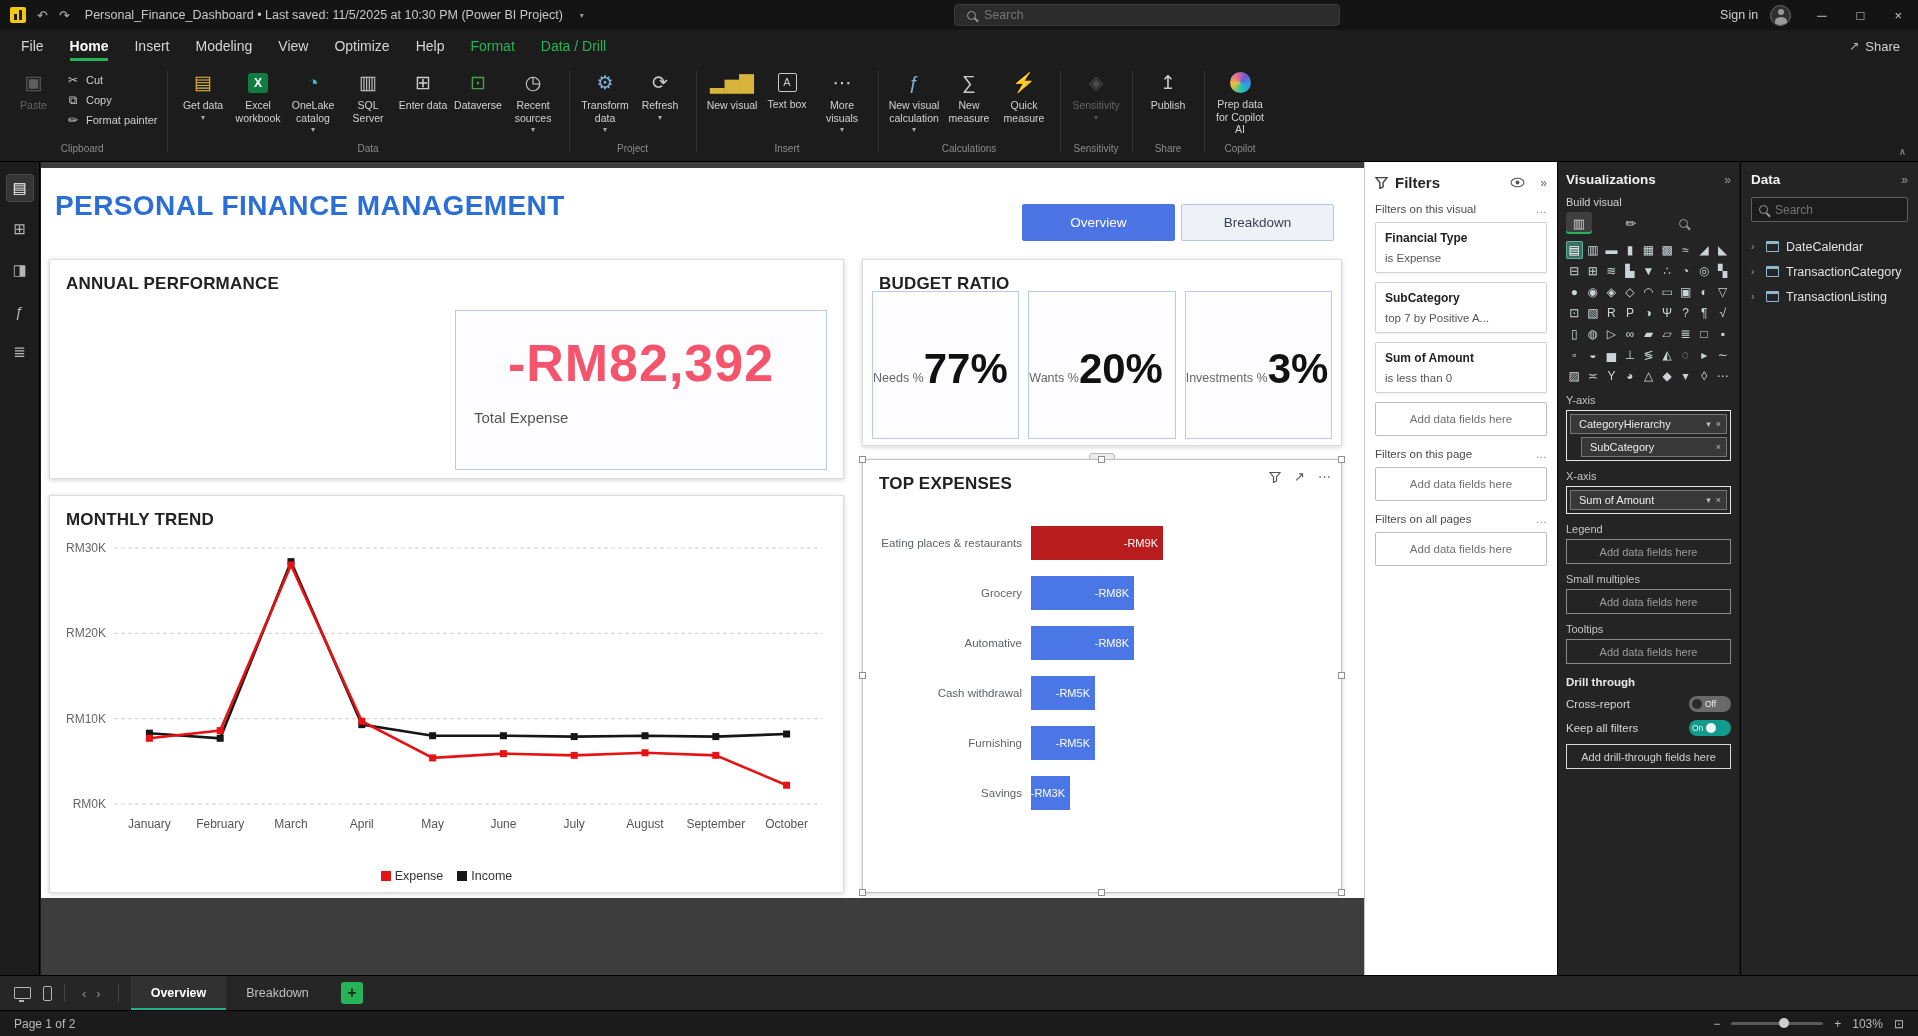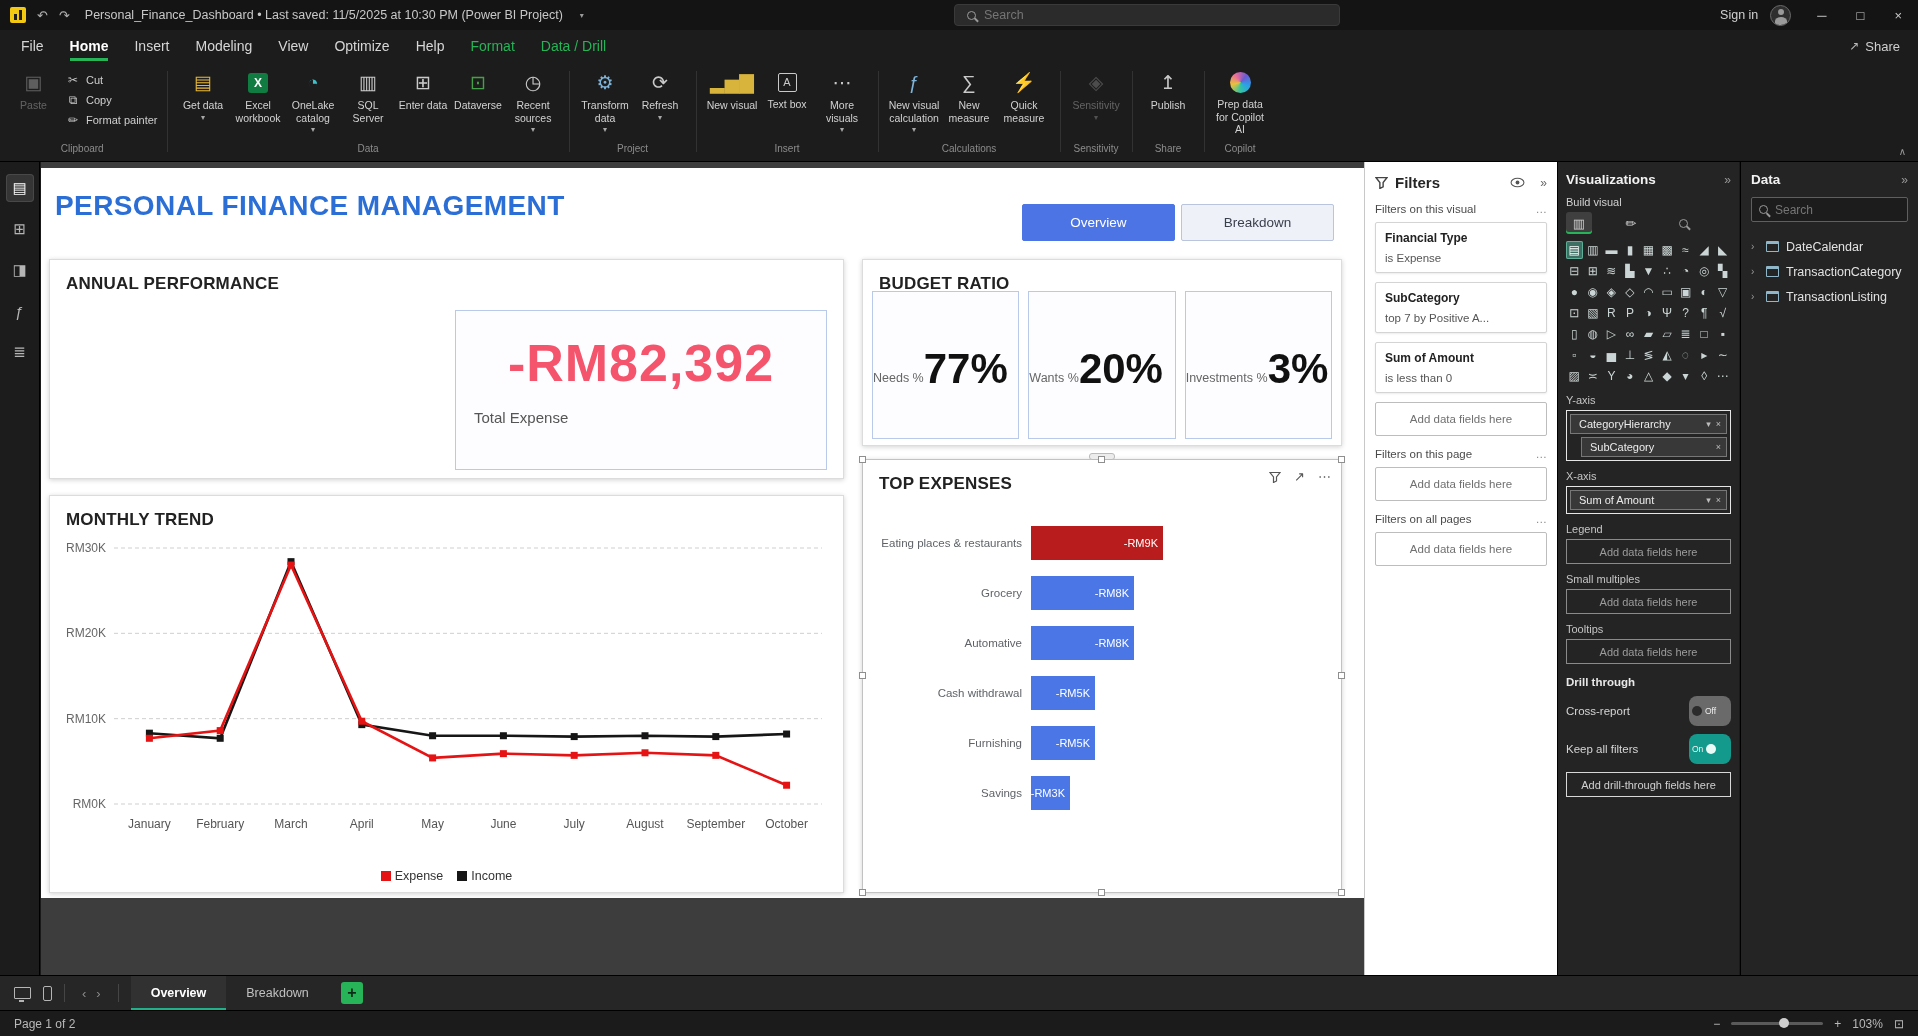--- a/index.html
+++ b/index.html
@@ -166,21 +166,21 @@
     padding:0 5px 0 8px; font-size:11px; color:#ececec; }
   .pill.indent { margin-left:11px; }
   .pill-text { flex:1; overflow:hidden; white-space:nowrap; }
   .pill-ctl { color:#bdbdbd; font-size:9px; margin-left:5px; }
   .add-box-dark { border:1px solid #8a8a8a; height:25px; display:flex; align-items:center;
     justify-content:center; color:#9c9c9c; font-size:11px; }
   .drill-title { font-size:11.5px; font-weight:bold; color:#e8e8e8; margin:12px 0 4px; }
   .drill-row { display:flex; align-items:center; margin:8px 0; font-size:11.5px; color:#d5d5d5; }
   .drill-row .dlabel { flex:1; }
   .toggle { width:42px; height:16px; border-radius:8px; background:#6a6a6a; display:flex;
-    align-items:center; padding:15px 3px; gap:3px; font-size:8.5px; color:#f0f0f0; }
+    align-items:center; padding:1px 3px; gap:3px; font-size:8.5px; color:#f0f0f0; }
   .toggle .knob { width:10px; height:10px; border-radius:50%; background:#2b2b2b; flex:none; }
   .toggle.on { background:var(--toggle-on); }
   .toggle.on .knob { background:#eafaf6; }
   .add-box-dark.bright { border-color:#d8d8d8; color:#d0d0d0; margin-top:4px; }
 
   
   .data-pane { position:absolute; left:1740px; top:162px; width:178px; bottom:61px; background:#242424;
     border-left:1px solid #000; padding:10px 10px; color:#d8d8d8; overflow:hidden; }
   .dp-search { height:25px; border:1px solid #5f5f5f; background:#1c1c1c; border-radius:2px;
     display:flex; align-items:center; padding:0 7px; gap:7px; margin:10px 0 12px; }

